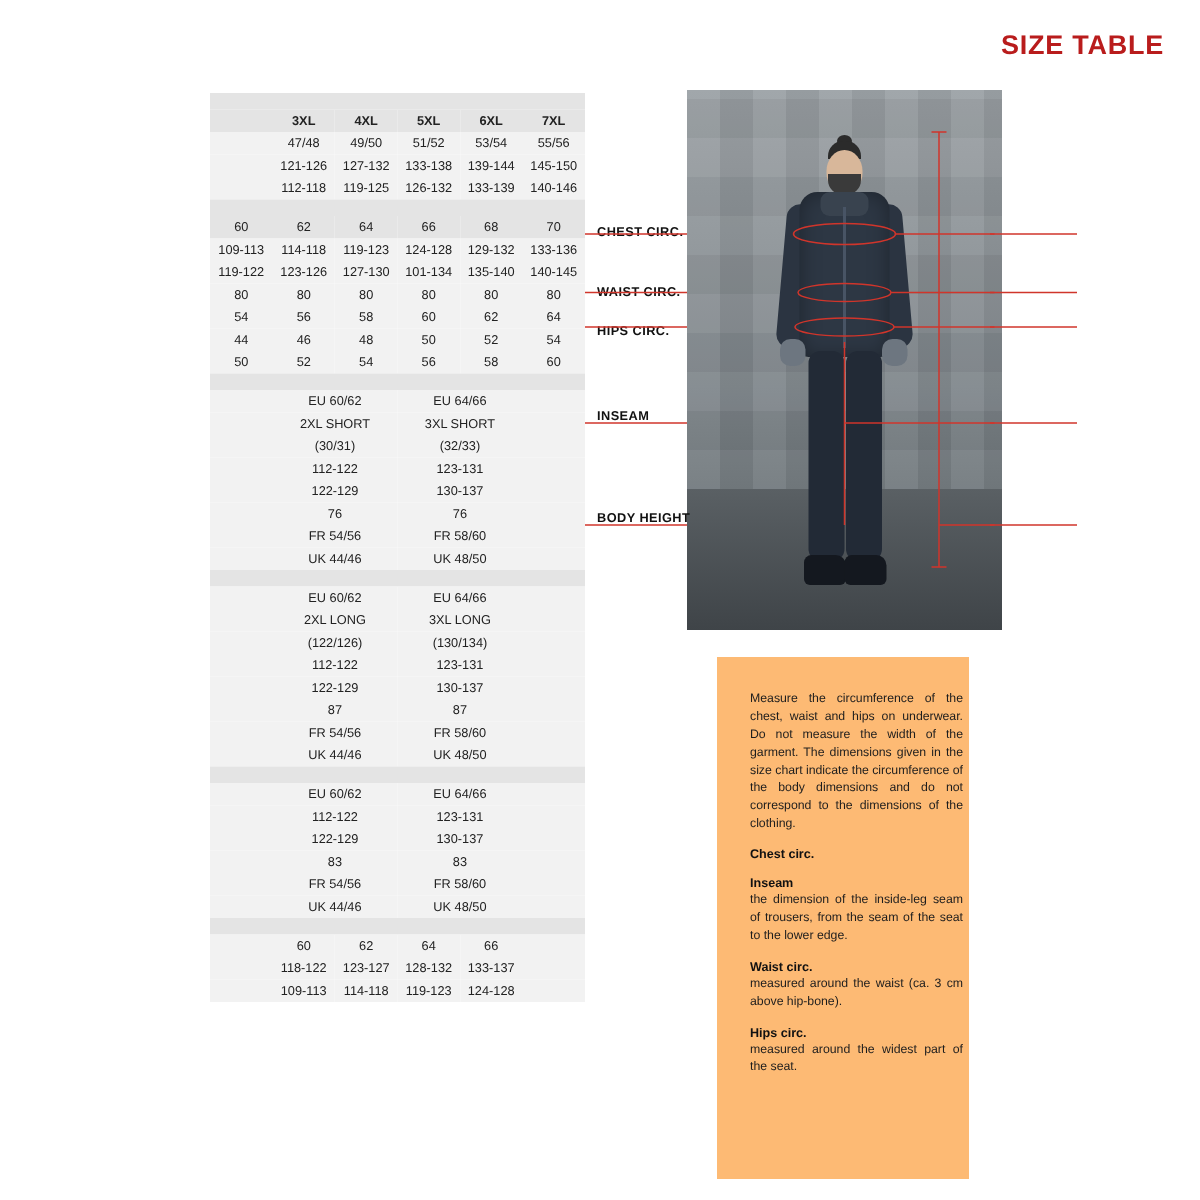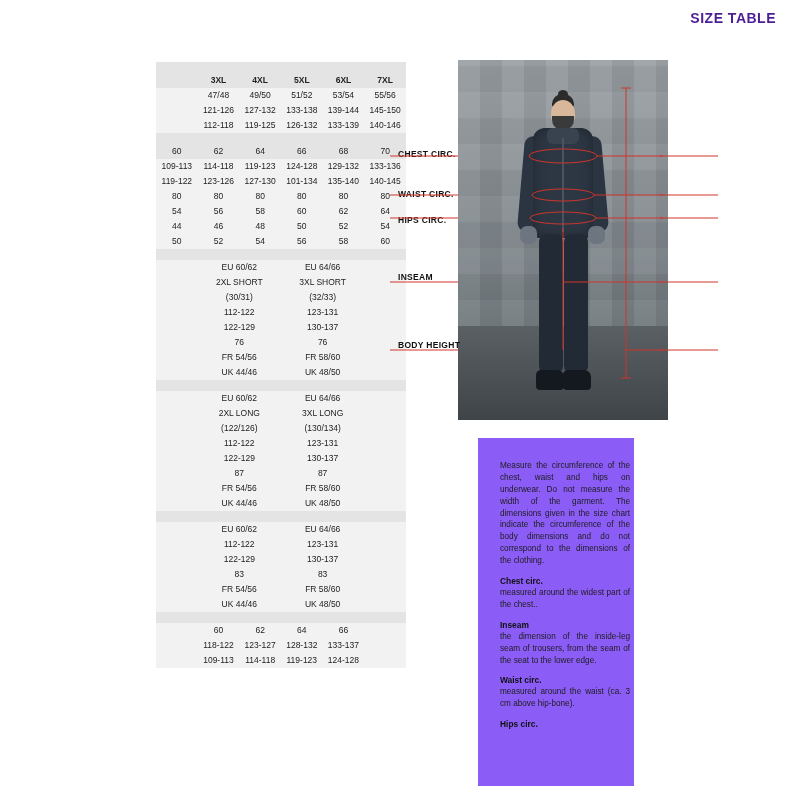--- a/index.html
+++ b/index.html
@@ -7,39 +7,38 @@
     width:800px;height:800px;
     background:#ffffff;
     font-family:"Liberation Sans", sans-serif;
     color:#222;
     position:relative;
     overflow:hidden;
   }
   .page-title{
     position:absolute;
     right:24px;
-    top:10px;
-    font-size:14px;
+    top:20px;
+    font-size:18px;
     font-weight:bold;
     letter-spacing:0.5px;
-    color:#4c1d95;
+    color:#b91c1c;
   }
 
   
   .table-wrap{
     position:absolute;
     left:140px;
     top:62px;
     width:250px;
   }
   table.size{
     border-collapse:collapse;
     width:250px;
     table-layout:fixed;
-    margin-left:16px;
   }
   table.size td{
     font-size:8.5px;
     text-align:center;
     height:15px;
     padding:0;
     line-height:1.15;
     color:#222;
     white-space:nowrap;
   }
@@ -104,23 +103,23 @@
     letter-spacing:.3px;
     color:#111;
     white-space:nowrap;
   }
 
   
   .info{
     position:absolute;
     left:478px;
     top:438px;
-    width:156px;
+    width:168px;
     height:348px;
-    background:#8b5cf6;
+    background:#fdba74;
     padding:22px 4px 0 22px;
     box-sizing:border-box;
   }
   .info p{
     margin:0 0 9px 0;
     font-size:8.2px;
     line-height:1.45;
     text-align:justify;
     color:#1d1d1d;
   }
@@ -467,19 +466,19 @@
     <line x1="4" y1="135" x2="72" y2="135"></line>
     <line x1="4" y1="158" x2="72" y2="158"></line>
     <line x1="4" y1="222" x2="72" y2="222"></line>
     <line x1="4" y1="290" x2="72" y2="290"></line>
   </g>
 </svg>
 
 <div class="info">
   <p>Measure the circumference of the chest, waist and hips on underwear. Do not measure the width of the garment. The dimensions given in the size chart indicate the circumference of the body dimensions and do not correspond to the dimensions of the clothing.</p>
   <h4>Chest circ.</h4>
-  <p>measured around the widest part of the chest..</p>
   <h4>Inseam</h4>
   <p>the dimension of the inside-leg seam of trousers, from the seam of the seat to the lower edge.</p>
   <h4>Waist circ.</h4>
   <p>measured around the waist (ca. 3 cm above hip-bone).</p>
   <h4>Hips circ.</h4>
+  <p>measured around the widest part of the seat.</p>
 </div>
 
 </body></html>

